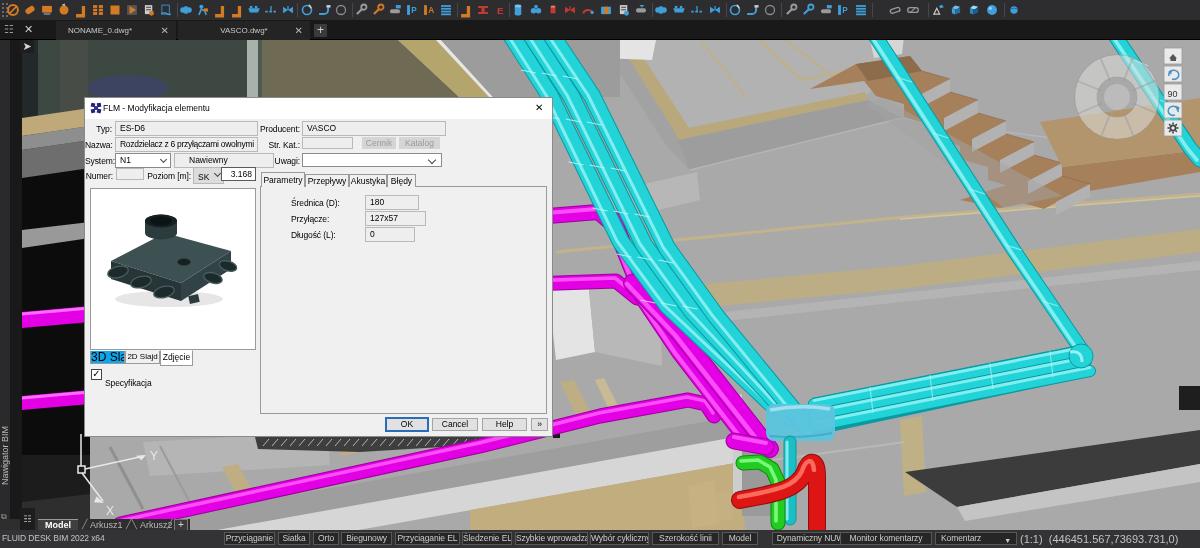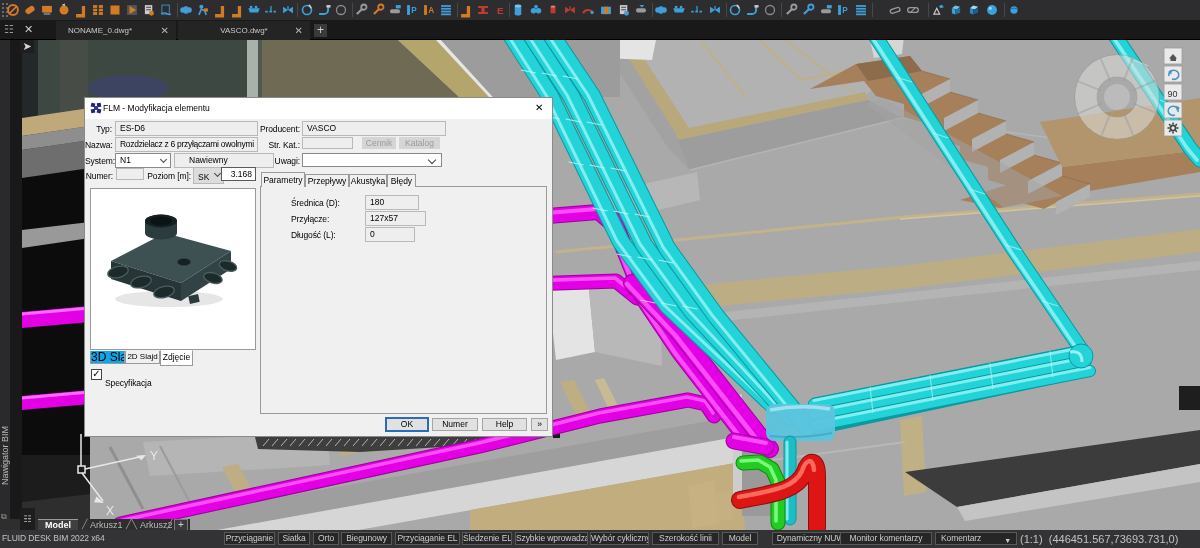--- a/index.html
+++ b/index.html
@@ -623,16 +623,16 @@
       <div class="tb" style="left:220px;top:76px;width:42px;height:12px;line-height:13px;">Przepływy</div>
       <div class="tb" style="left:264px;top:76px;width:36px;height:12px;line-height:13px;">Akustyka</div>
       <div class="tb" style="left:302px;top:76px;width:27px;height:12px;line-height:13px;">Błędy</div>
       <div class="lbl" style="left:206px;top:100px;">Średnica (D):</div>
       <div class="fld" style="left:280px;top:97px;width:48px;height:11px;padding:1px 0 1px 4px;">180</div>
       <div class="lbl" style="left:206px;top:116px;">Przyłącze:</div>
       <div class="fld" style="left:280px;top:113px;width:55px;height:11px;padding:1px 0 1px 4px;">127x57</div>
       <div class="lbl" style="left:206px;top:132px;">Długość (L):</div>
       <div class="fld" style="left:280px;top:129px;width:44px;height:11px;padding:1px 0 1px 4px;">0</div>
       <div class="btn" style="left:300px;top:319px;width:40px;height:11px;line-height:11px;border:2px solid #2b6cb8;">OK</div>
-      <div class="btn" style="left:347px;top:320px;width:44px;height:11px;line-height:11px;">Numer</div>
+      <div class="btn" style="left:347px;top:320px;width:44px;height:11px;line-height:11px;">Cancel</div>
       <div class="btn" style="left:397px;top:320px;width:43px;height:11px;line-height:11px;">Help</div>
       <div class="btn" style="left:446px;top:320px;width:15px;height:11px;line-height:11px;">»</div>
     </div>
 </div>
 </body></html>

